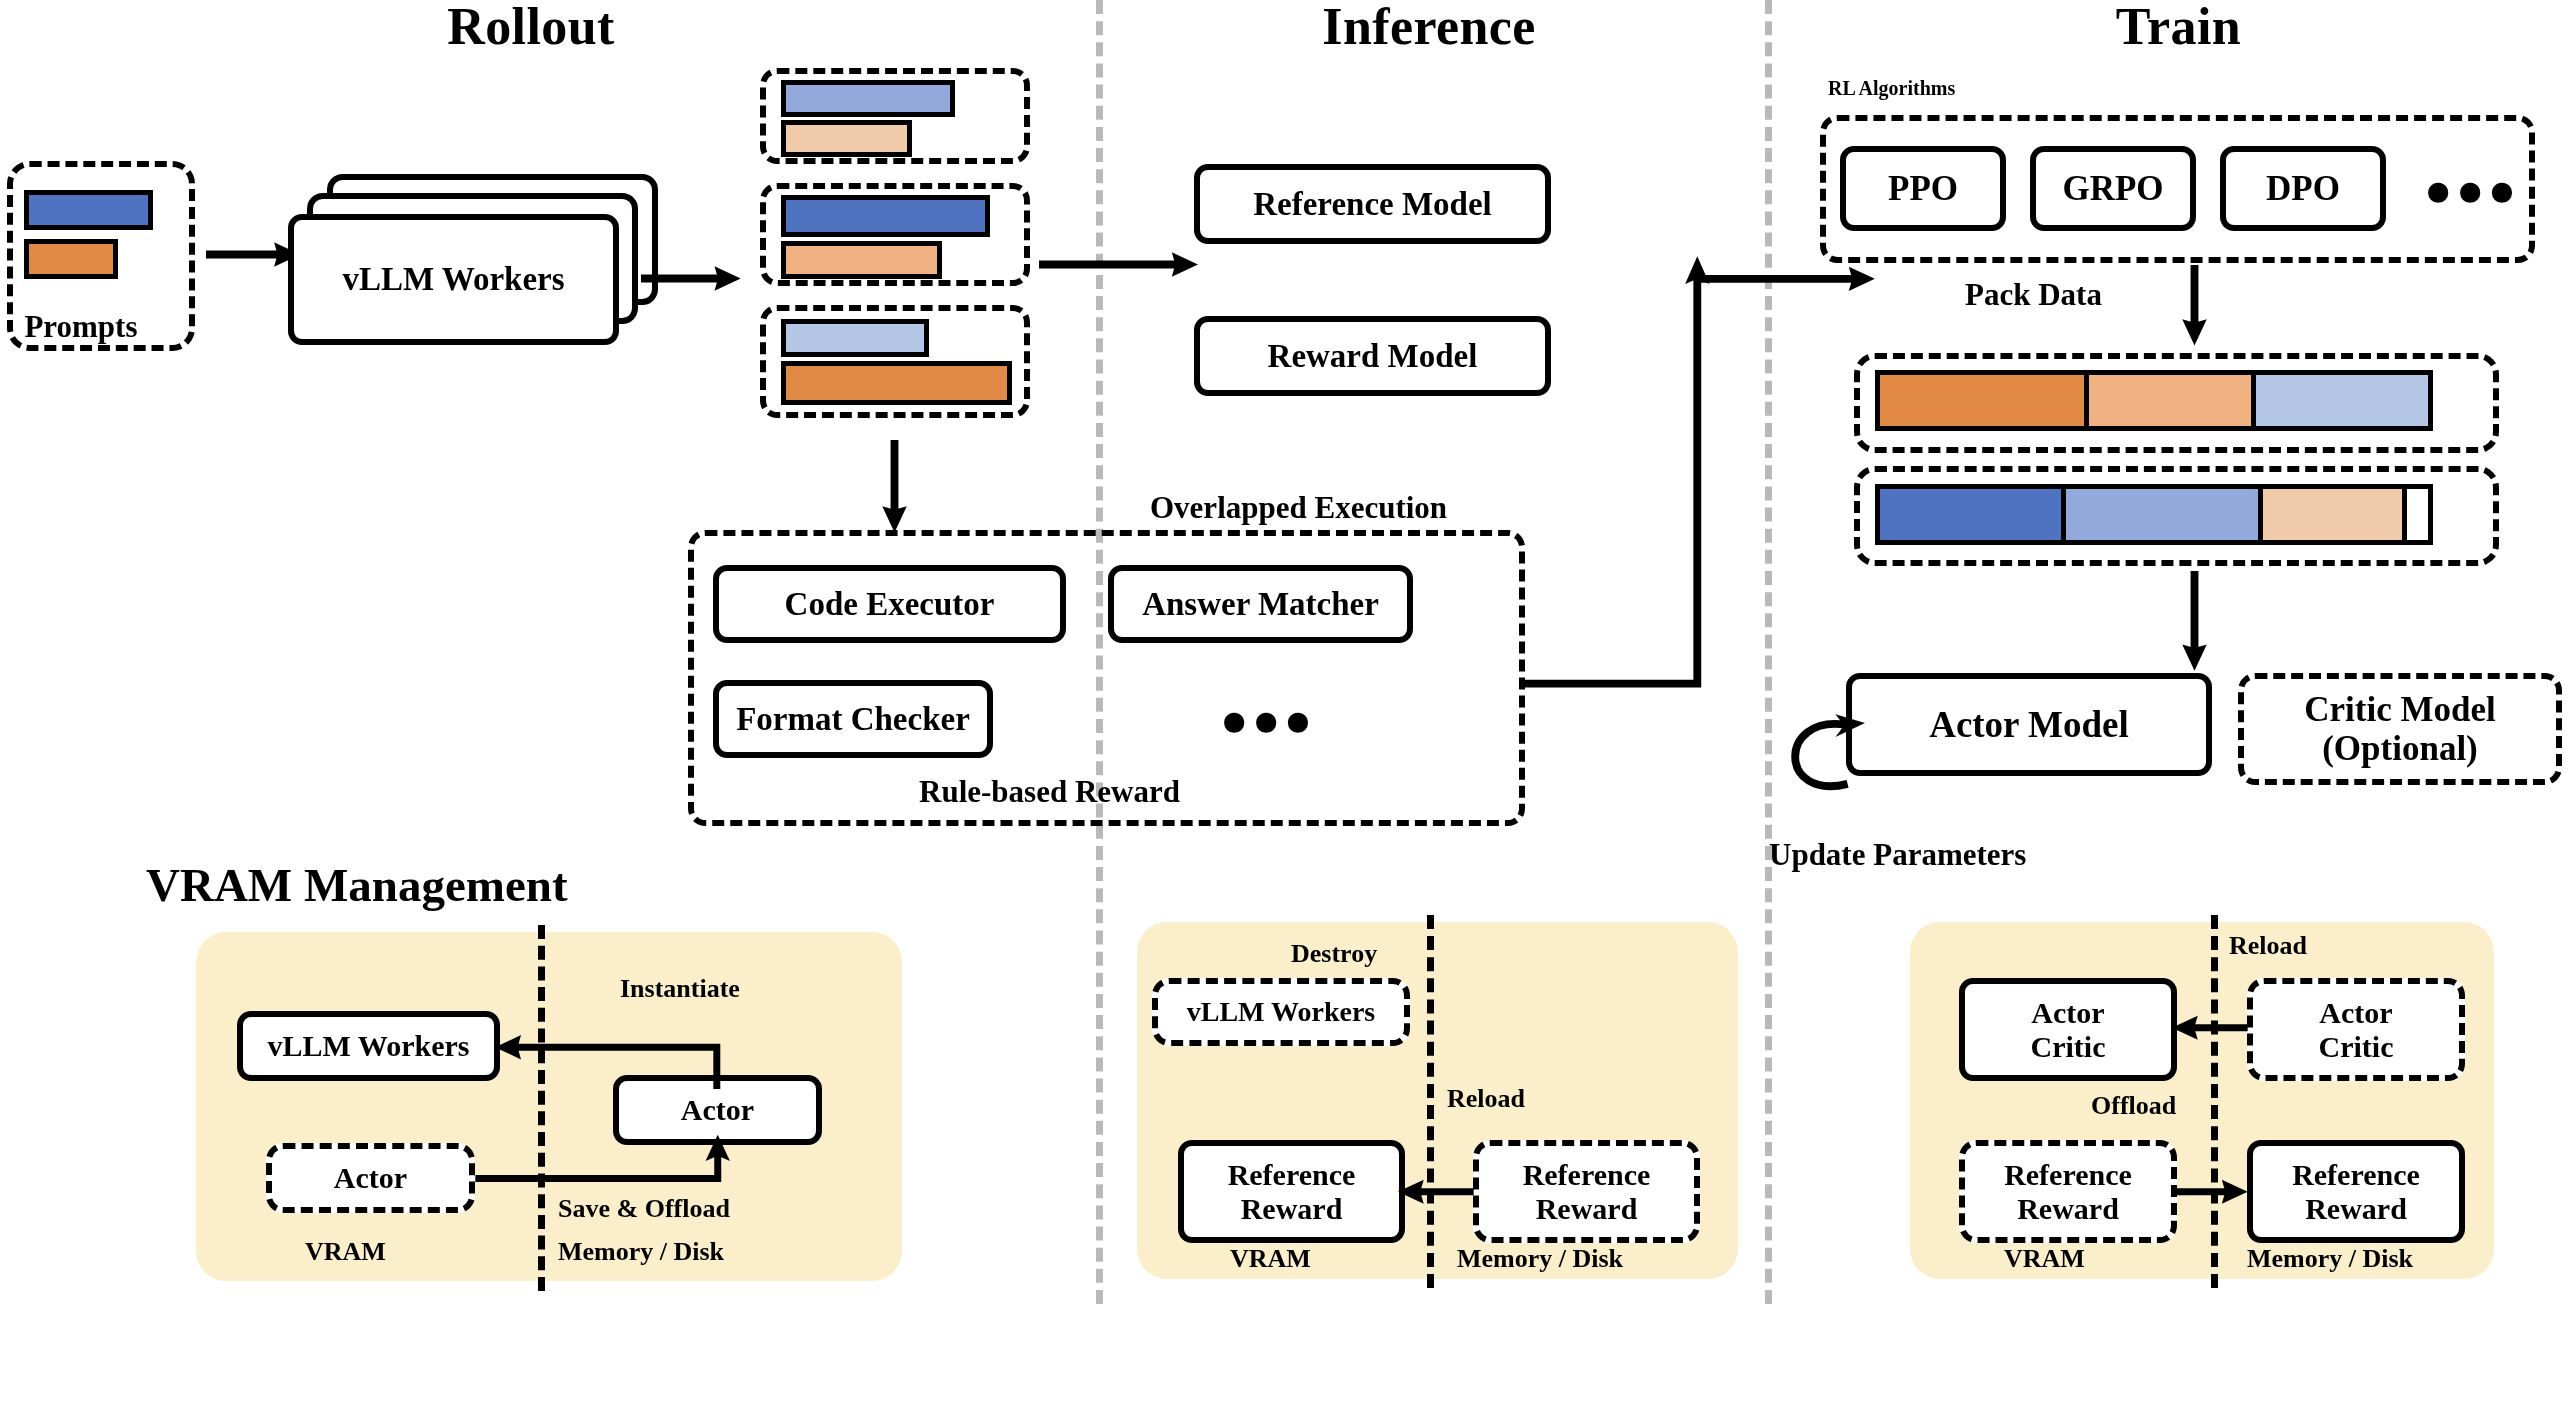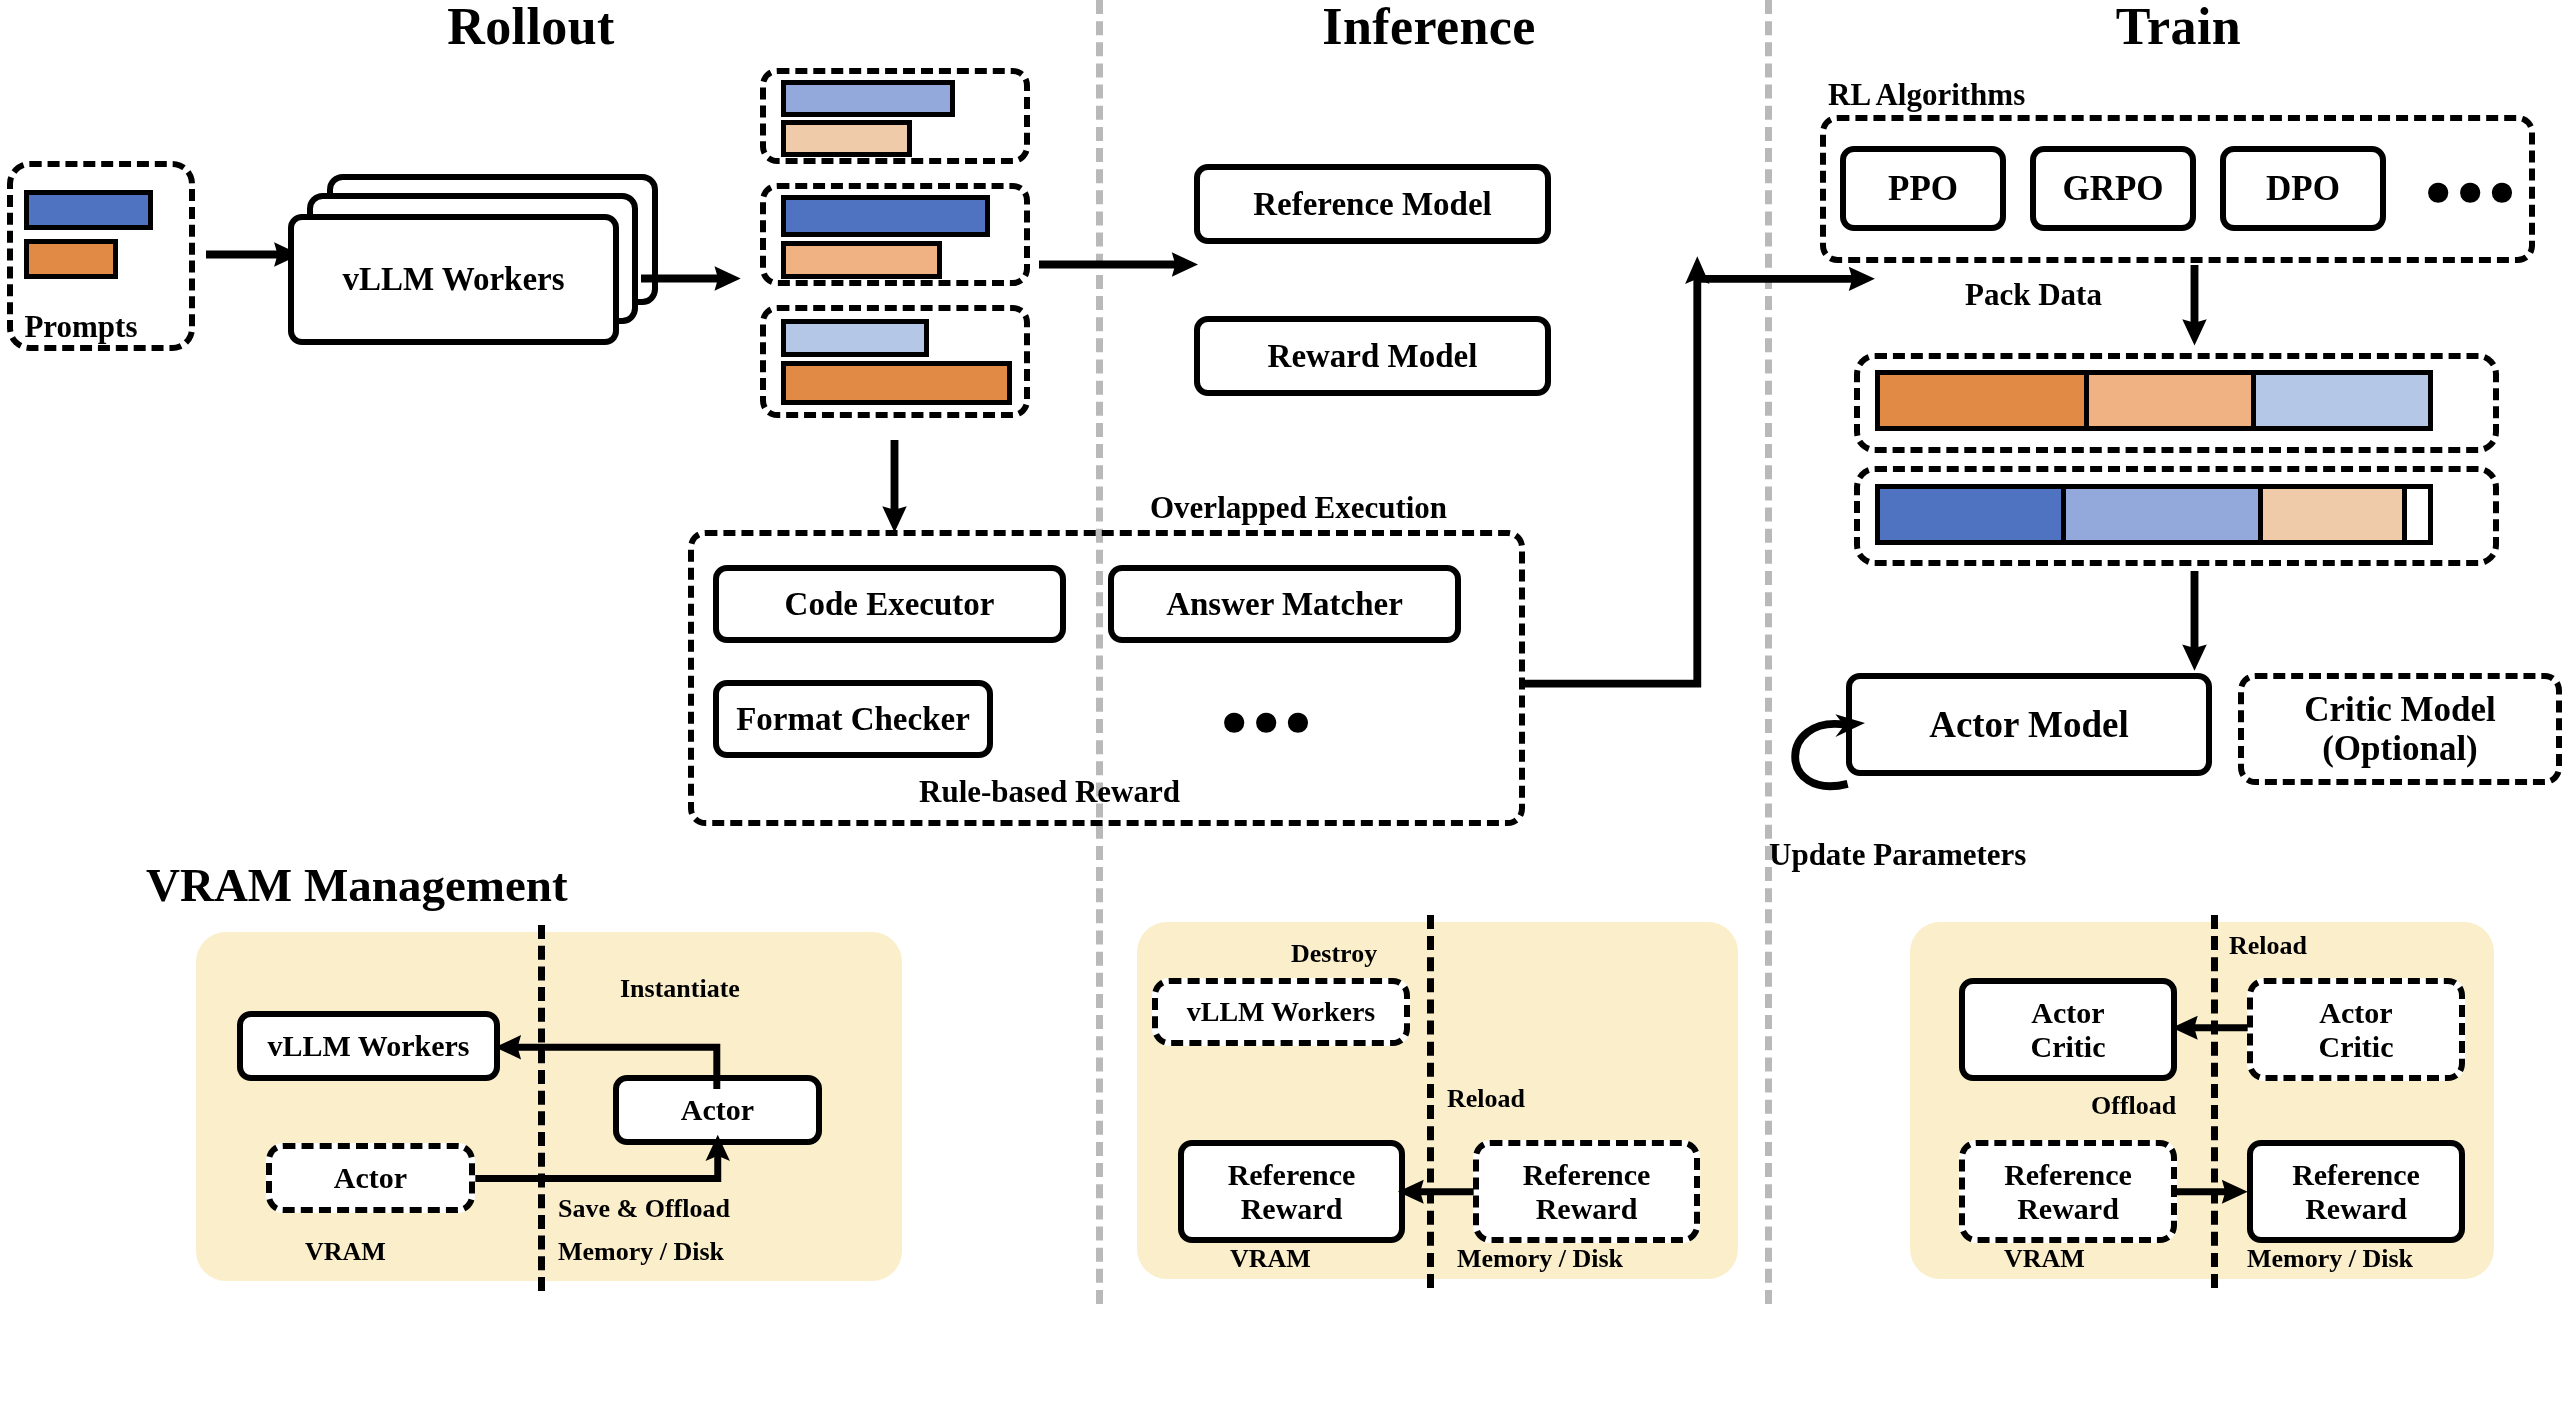--- a/index.html
+++ b/index.html
@@ -87,37 +87,37 @@
   </div>
   <div class="abs solidbox" style="left:1194px;top:288px;width:357px;height:80px;margin-top:28px;">
     <span>Reward Model</span>
   </div>
 
   <div class="abs lbl" style="left:1150px;top:490px;font-size:31px;">Overlapped Execution</div>
   <div class="abs dashbox" style="left:688px;top:530px;width:837px;height:296px;"></div>
   <div class="abs solidbox" style="left:713px;top:565px;width:353px;height:78px;font-family:Liberation Serif, serif;">
     <span>Code Executor</span>
   </div>
-  <div class="abs solidbox" style="left:1108px;top:565px;width:353px;height:78px;">
+  <div class="abs solidbox" style="left:1108px;top:565px;width:305px;height:78px;">
     <span>Answer Matcher</span>
   </div>
   <div class="abs solidbox" style="left:713px;top:680px;width:280px;height:78px;">
     <span>Format Checker</span>
   </div>
   <div class="abs dots" style="left:1220px;top:697px;">●●●</div>
   <div class="abs lbl" style="left:919px;top:774px;font-size:31px;">Rule-based Reward</div>
 
   <svg class="abs" style="left:1523px;top:244px;width:366px;height:444px;" viewBox="0 0 420 510" width="366" height="444">
     <path d="M 0,505 L 200,505 L 200,40" fill="none" stroke="#000" stroke-width="9"></path>
     <line x1="200" y1="40" x2="380" y2="40" stroke="#000" stroke-width="9"></line>
     <polygon points="200,14 186,46 200,40 214,46" fill="#000"></polygon>
     <polygon points="404,40 374,26 378,40 374,54" fill="#000"></polygon>
   </svg>
 
-  <div class="abs lbl" style="left:1828px;top:77px;font-size:31px;">RL Algorithms</div>
+  <div class="abs lbl" style="left:1828px;top:77px;font-size:20px;">RL Algorithms</div>
   <div class="abs dashbox" style="left:1820px;top:115px;width:715px;height:148px;"></div>
   <div class="abs solidbox" style="left:1840px;top:146px;width:166px;height:85px;font-size:35px;">
     <span>PPO</span>
   </div>
   <div class="abs solidbox" style="left:2030px;top:146px;width:166px;height:85px;font-size:35px;">
     <span>GRPO</span>
   </div>
   <div class="abs solidbox" style="left:2220px;top:146px;width:166px;height:85px;font-size:35px;">
     <span>DPO</span>
   </div>

